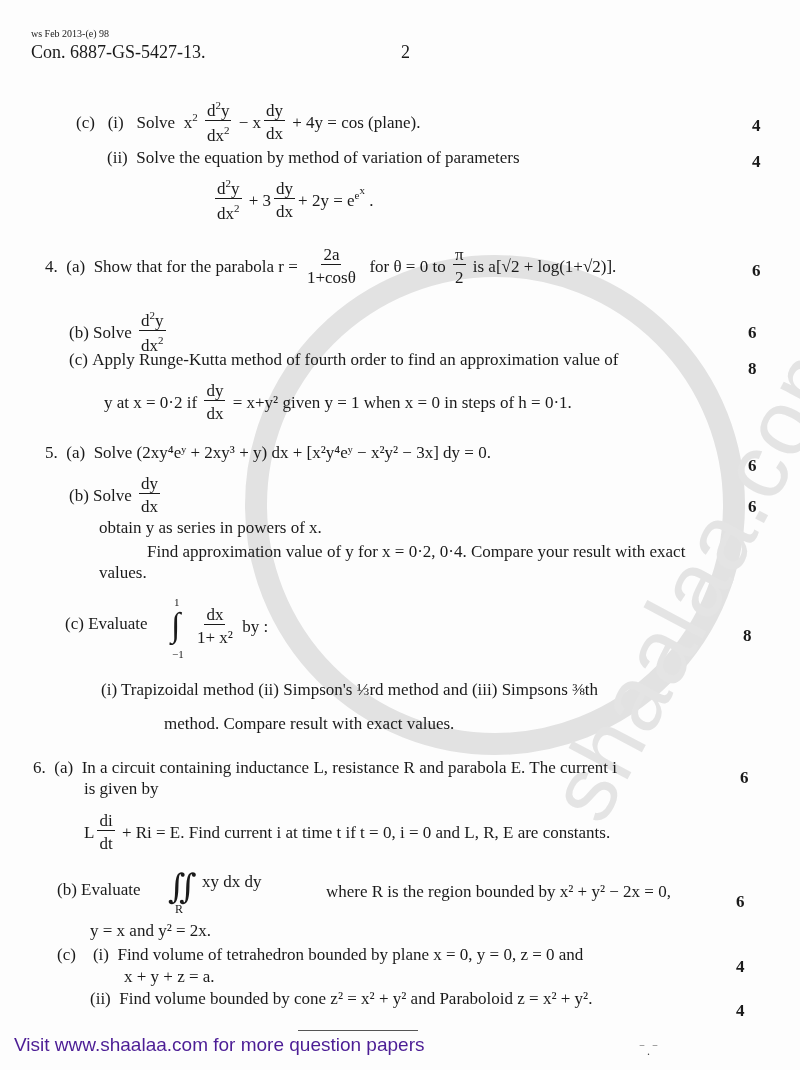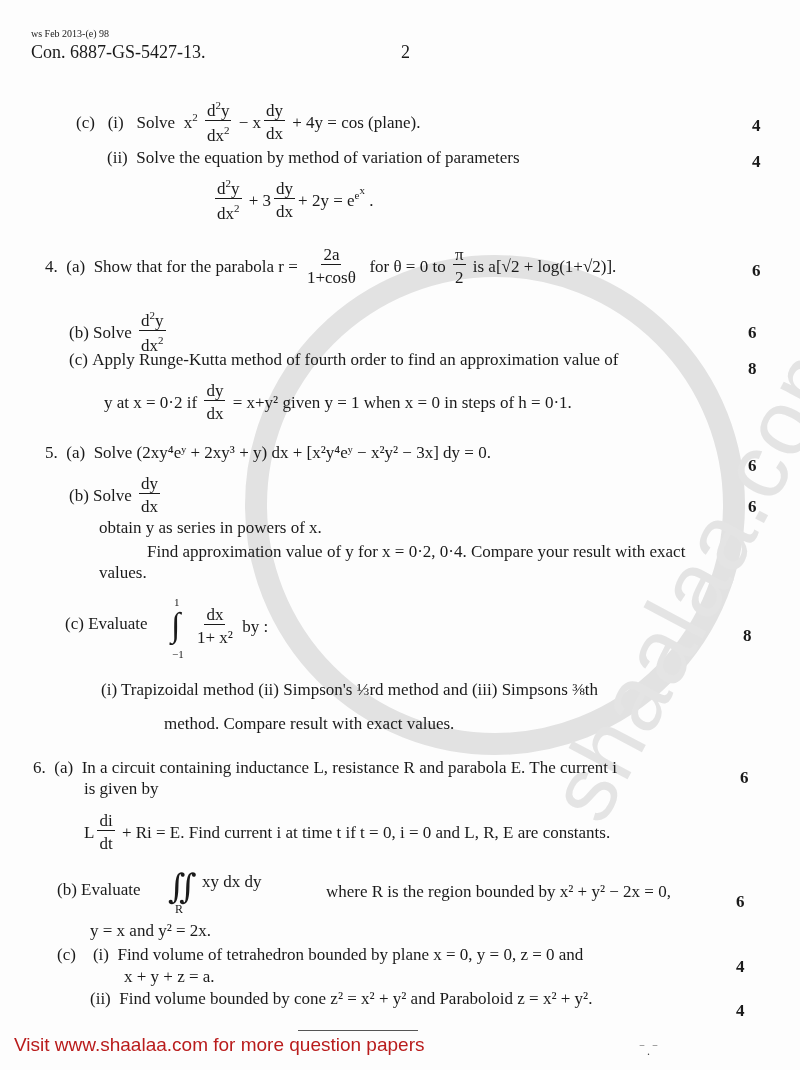--- a/index.html
+++ b/index.html
@@ -10,21 +10,21 @@
   .marks{font-size:17px;font-weight:bold;}
   .frac{display:inline-flex;flex-direction:column;align-items:center;vertical-align:middle;margin:0 3px;line-height:1.05;}
   .frac .num{border-bottom:1px solid #1a1a1a;padding:0 2px;}
   .frac .den{padding:4px 2px;}
   sup,sub{font-size:11px;}
   .watermark{position:absolute;left:245px;top:255px;width:500px;height:500px;border-radius:50%;
              border:22px solid #e2e2e2;box-sizing:border-box;z-index:0;}
   .wm-text{position:absolute;left:430px;top:520px;transform:rotate(-62deg);font-family:"Liberation Sans",sans-serif;
            font-size:92px;color:#e4e4e4;z-index:0;letter-spacing:2px;}
   .content{position:relative;z-index:1;}
-  .footer{font-family:"Liberation Sans",sans-serif;font-size:19px;color:#b91c1c;}
+  .footer{font-family:"Liberation Sans",sans-serif;font-size:19px;color:#4c1d95;}
   .int{font-size:34px;line-height:1;vertical-align:middle;}
 </style>
 </head>
 <body>
 
 <div class="watermark"></div>
 <div class="wm-text">shaalaa.com</div>
 
 <div class="content">
 

